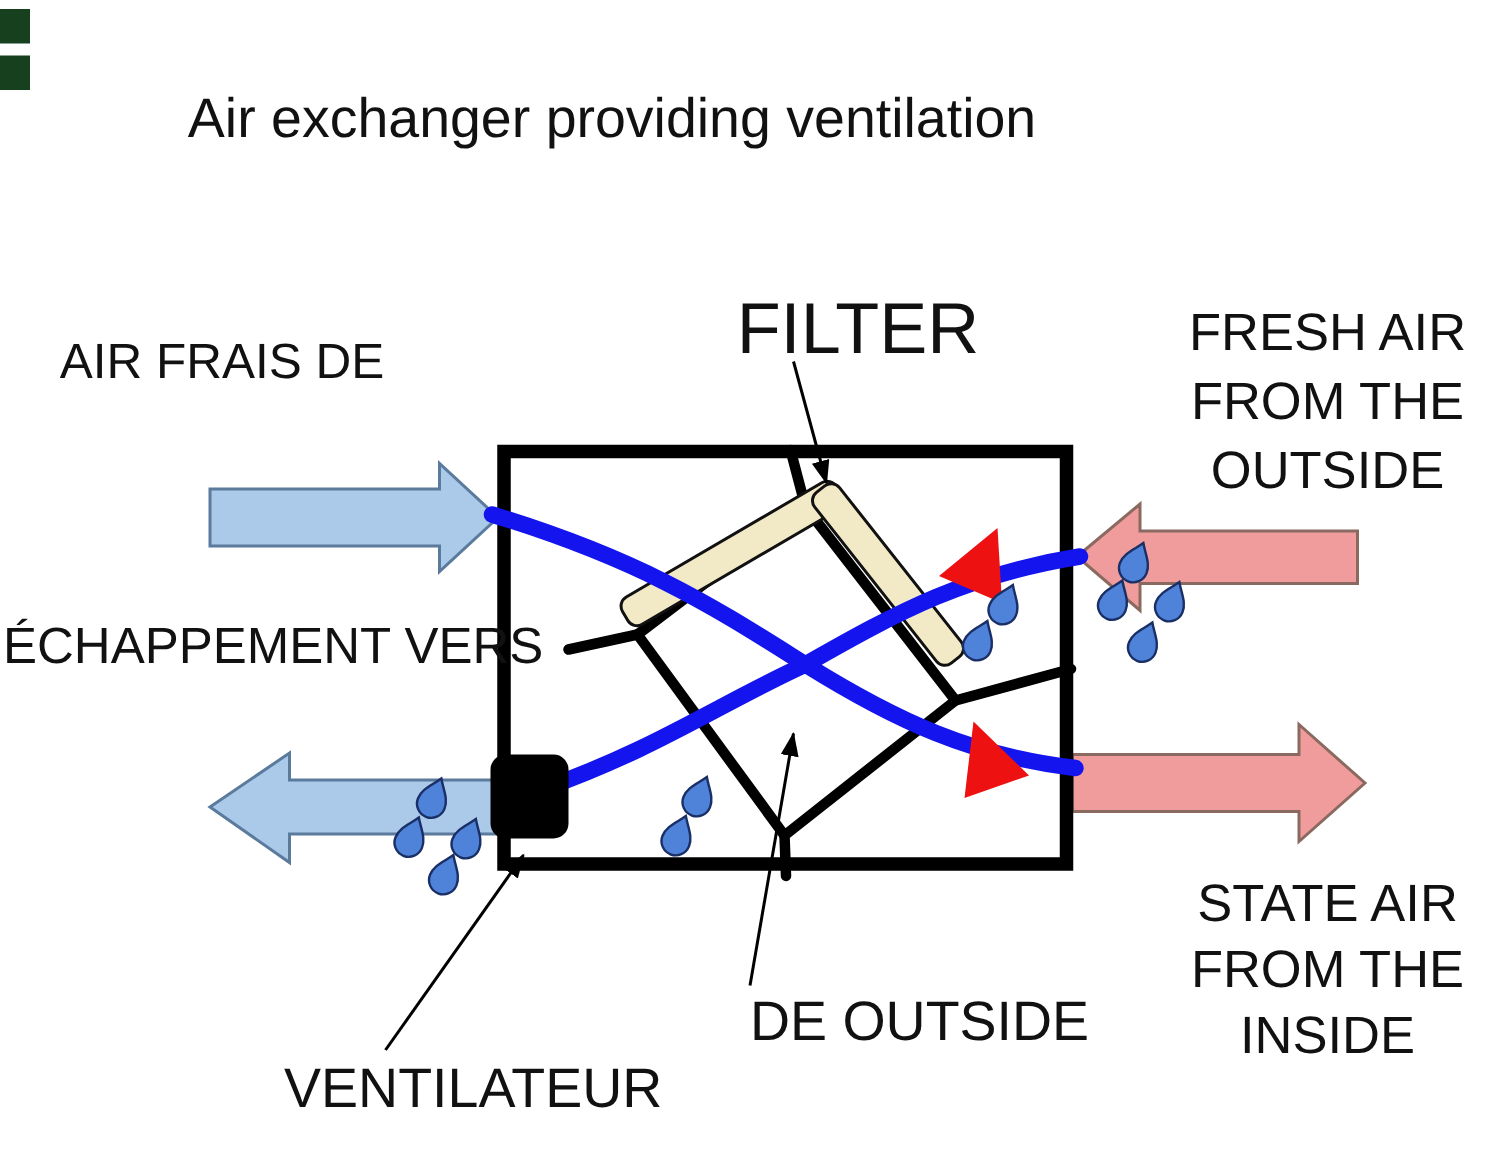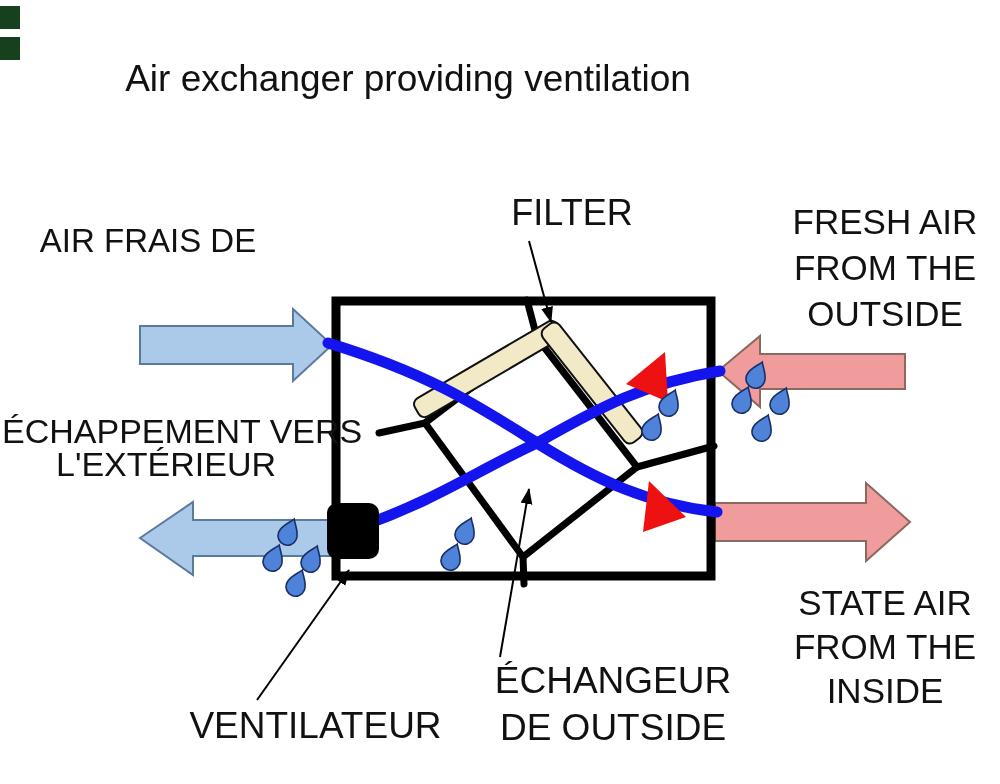--- a/index.html
+++ b/index.html
@@ -4,21 +4,21 @@
 <style>
   html,body{margin:0;padding:0;background:#ffffff;}
   .stage{
     position:relative;width:1000px;height:784px;background:#ffffff;overflow:hidden;
     font-family:"Liberation Sans", sans-serif;color:#111;
   }
   .stage svg{position:absolute;left:0;top:0;}
   .lbl{position:absolute;text-align:center;line-height:1.12;white-space:nowrap;}
   .title{left:0;width:816px;top:58px;font-size:37px;}
   .lbl-fresh-fr{left:0;width:296px;top:221px;font-size:33px;line-height:40px;}
-  .lbl-filter{left:472px;width:200px;top:193px;font-size:36px;}
+  .lbl-filter{left:472px;width:200px;top:193px;font-size:48px;}
   .lbl-fresh-en{left:768px;width:234px;top:199px;font-size:35px;line-height:46px;}
   .lbl-exhaust-fr{left:2px;width:328px;top:415px;font-size:34px;line-height:33px;}
   .lbl-stale-en{left:768px;width:234px;top:581px;font-size:35px;line-height:44px;}
   .lbl-fan{left:163px;width:305px;top:705px;font-size:37px;}
   .lbl-hx{left:460px;width:306px;top:657px;font-size:37px;line-height:47px;}
 </style>
 </head>
 <body>
 
 <div class="stage">
@@ -84,29 +84,27 @@
   <div class="lbl lbl-filter">FILTER</div>
 
   <div class="lbl lbl-fresh-en">
     <div>FRESH AIR</div>
     <div>FROM THE</div>
     <div>OUTSIDE</div>
   </div>
 
   <div class="lbl lbl-exhaust-fr">
     <div>ÉCHAPPEMENT VERS</div>
-    <div>L'EXTÉRIEUR</div>
   </div>
 
   <div class="lbl lbl-stale-en">
     <div>STATE AIR</div>
     <div>FROM THE</div>
     <div>INSIDE</div>
   </div>
 
   <div class="lbl lbl-fan">VENTILATEUR</div>
 
   <div class="lbl lbl-hx">
-    <div>ÉCHANGEUR</div>
     <div>DE OUTSIDE</div>
   </div>
 
 </div>
 
 </body></html>

